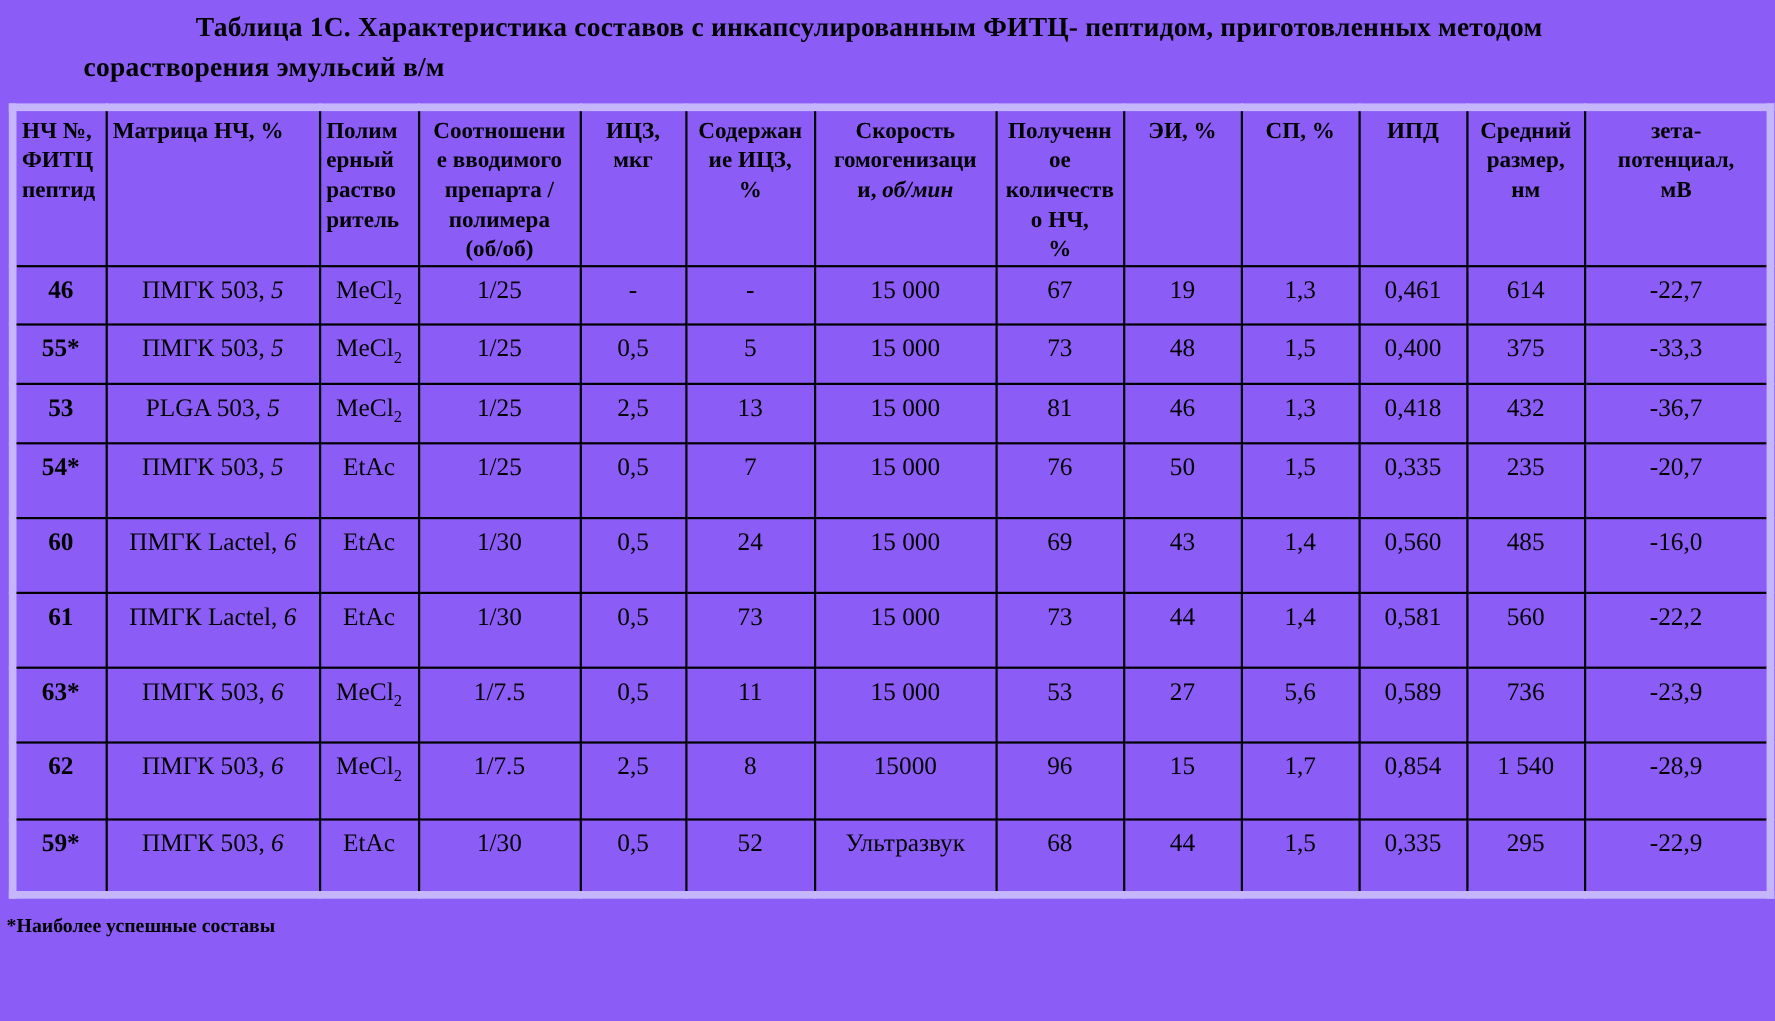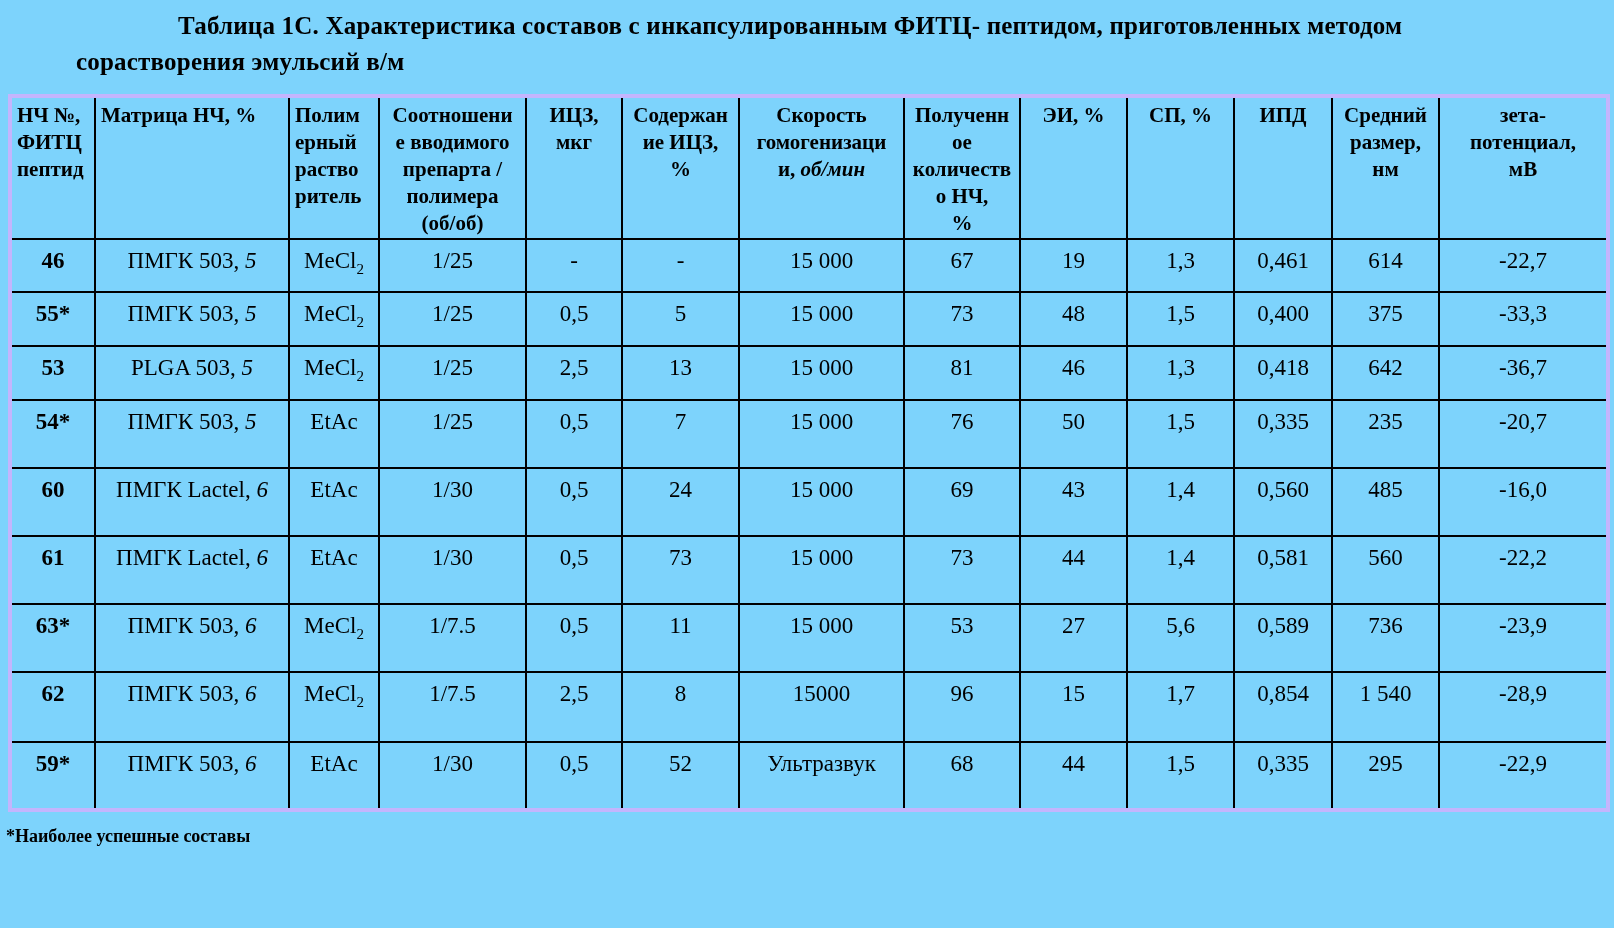--- a/index.html
+++ b/index.html
@@ -6,42 +6,42 @@
     margin: 0;
     padding: 0;
     background: #ffffff;
     color: #000000;
     font-family: "Liberation Serif", "DejaVu Serif", serif;
   }
   .page {
     position: relative;
     width: 1614px;
     height: 928px;
-    background: #7dd3fc;
+    background: #8b5cf6;
     overflow: hidden;
     font-family: Liberation Serif, serif;
   }
   .title-line1 {
     margin: 12px 20px 0 178px;
     font-weight: bold;
     font-size: 25px;
     letter-spacing: 0.2px;
     white-space: nowrap;
   }
   .title-line2 {
     margin: 8px 0 0 76px;
     font-weight: bold;
     font-size: 25px;
     letter-spacing: 0.2px;
   }
   table.data-table {
     border-collapse: collapse;
     table-layout: fixed;
     margin: 18px 0 0 8px;
-    border: 4px solid #c4b5fd;
+    border: 7px solid #c4b5fd;
     padding-left: 29px;
   }
   .data-table th, .data-table td {
     border: 2px solid #000;
     vertical-align: top;
     overflow: hidden;
     box-sizing: border-box;
   }
   .data-table th {
     font-weight: bold;
@@ -163,21 +163,21 @@
           <td>PLGA 503, <i>5</i></td>
           <td>MeCl<sub>2</sub></td>
           <td>1/25</td>
           <td>2,5</td>
           <td>13</td>
           <td>15 000</td>
           <td>81</td>
           <td>46</td>
           <td>1,3</td>
           <td>0,418</td>
-          <td>642</td>
+          <td>432</td>
           <td>-36,7</td>
         </tr>
         <tr style="height: 68px;">
           <td class="rowid">54*</td>
           <td>ПМГК 503, <i>5</i></td>
           <td>EtAc</td>
           <td>1/25</td>
           <td>0,5</td>
           <td>7</td>
           <td>15 000</td>

